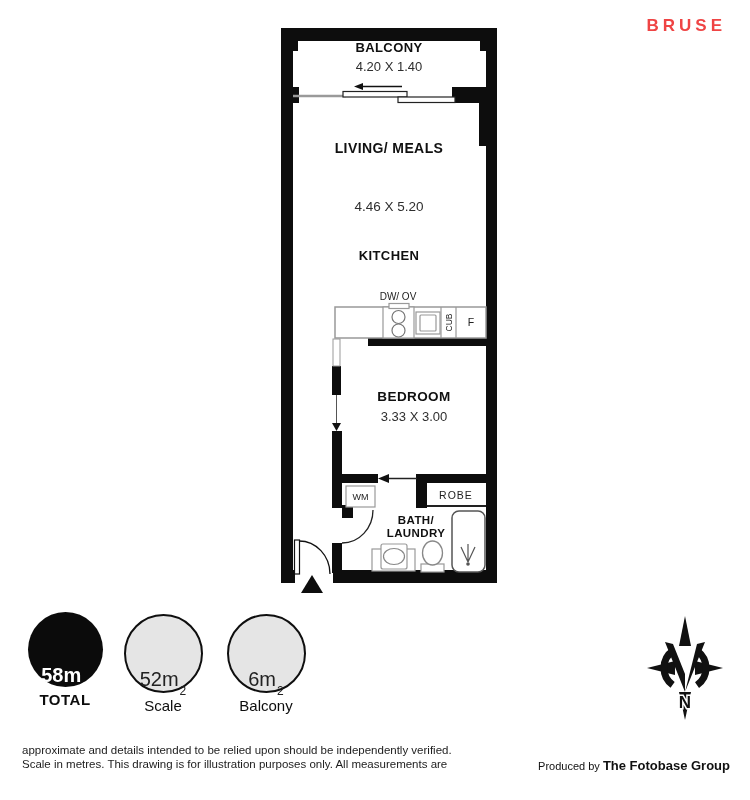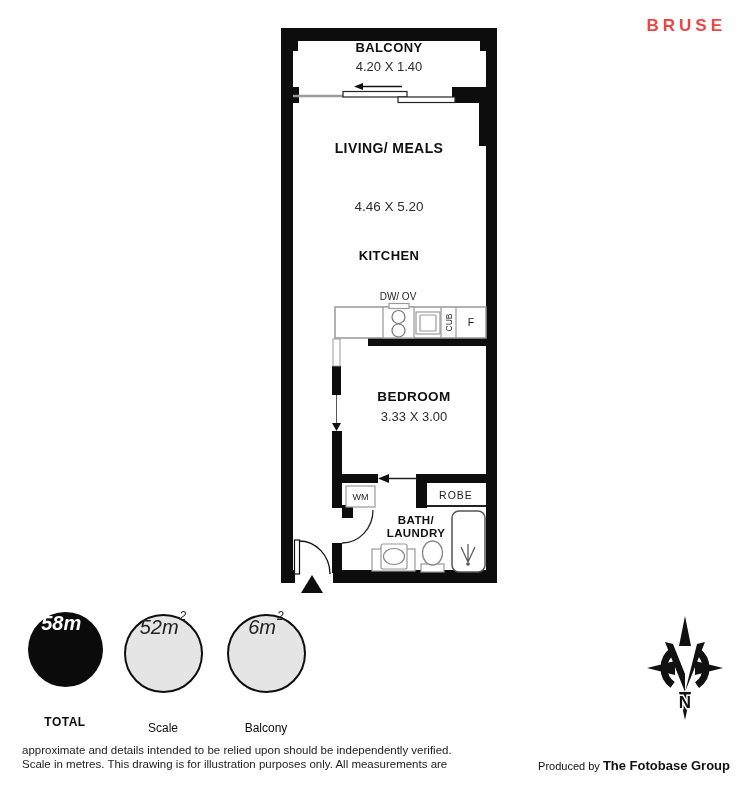--- a/index.html
+++ b/index.html
@@ -11,25 +11,25 @@
          letter-spacing:4px;color:#ef4444;}
 
   .plan-svg{position:absolute;left:0;top:0;}
   svg text{font-family:"Liberation Sans",sans-serif;}
   .lbl{font-weight:700;fill:#101010;letter-spacing:.4px;}
   .dim{font-weight:400;fill:#2e2e2e;}
   .fix{font-weight:400;fill:#222;}
 
   .area-item{position:absolute;width:104px;text-align:center;}
   .area-circle{width:75px;height:75px;border-radius:50%;margin:0 auto;
-               display:flex;align-items:flex-start;justify-content:center;font-size:20px;font-style:italic;}
+               display:flex;align-items:flex-end;justify-content:center;font-size:20px;}
   .area-circle sup{font-size:12px;line-height:0;margin-left:1px;}
   .area-circle.filled{background:#0b0b0b;color:#fff;font-weight:700;}
   .area-circle.outline{background:#e5e5e5;color:#222;border:2px solid #0f0f0f;font-weight:400;}
-  .area-label{margin-top:28px;font-size:12px;color:#0d0d0d;}
+  .area-label{margin-top:4px;font-size:15px;color:#0d0d0d;}
   .area-label.bold{font-weight:700;letter-spacing:.5px;}
 
   .compass{position:absolute;left:647px;top:616px;}
 
   .footer{position:absolute;left:22px;top:744px;font-size:11.5px;line-height:13.5px;color:#1c1c1c;}
   .producer{position:absolute;right:20px;top:758px;font-size:11px;color:#111;}
   .producer b{font-size:13px;}
 </style>
 </head>
 <body>

